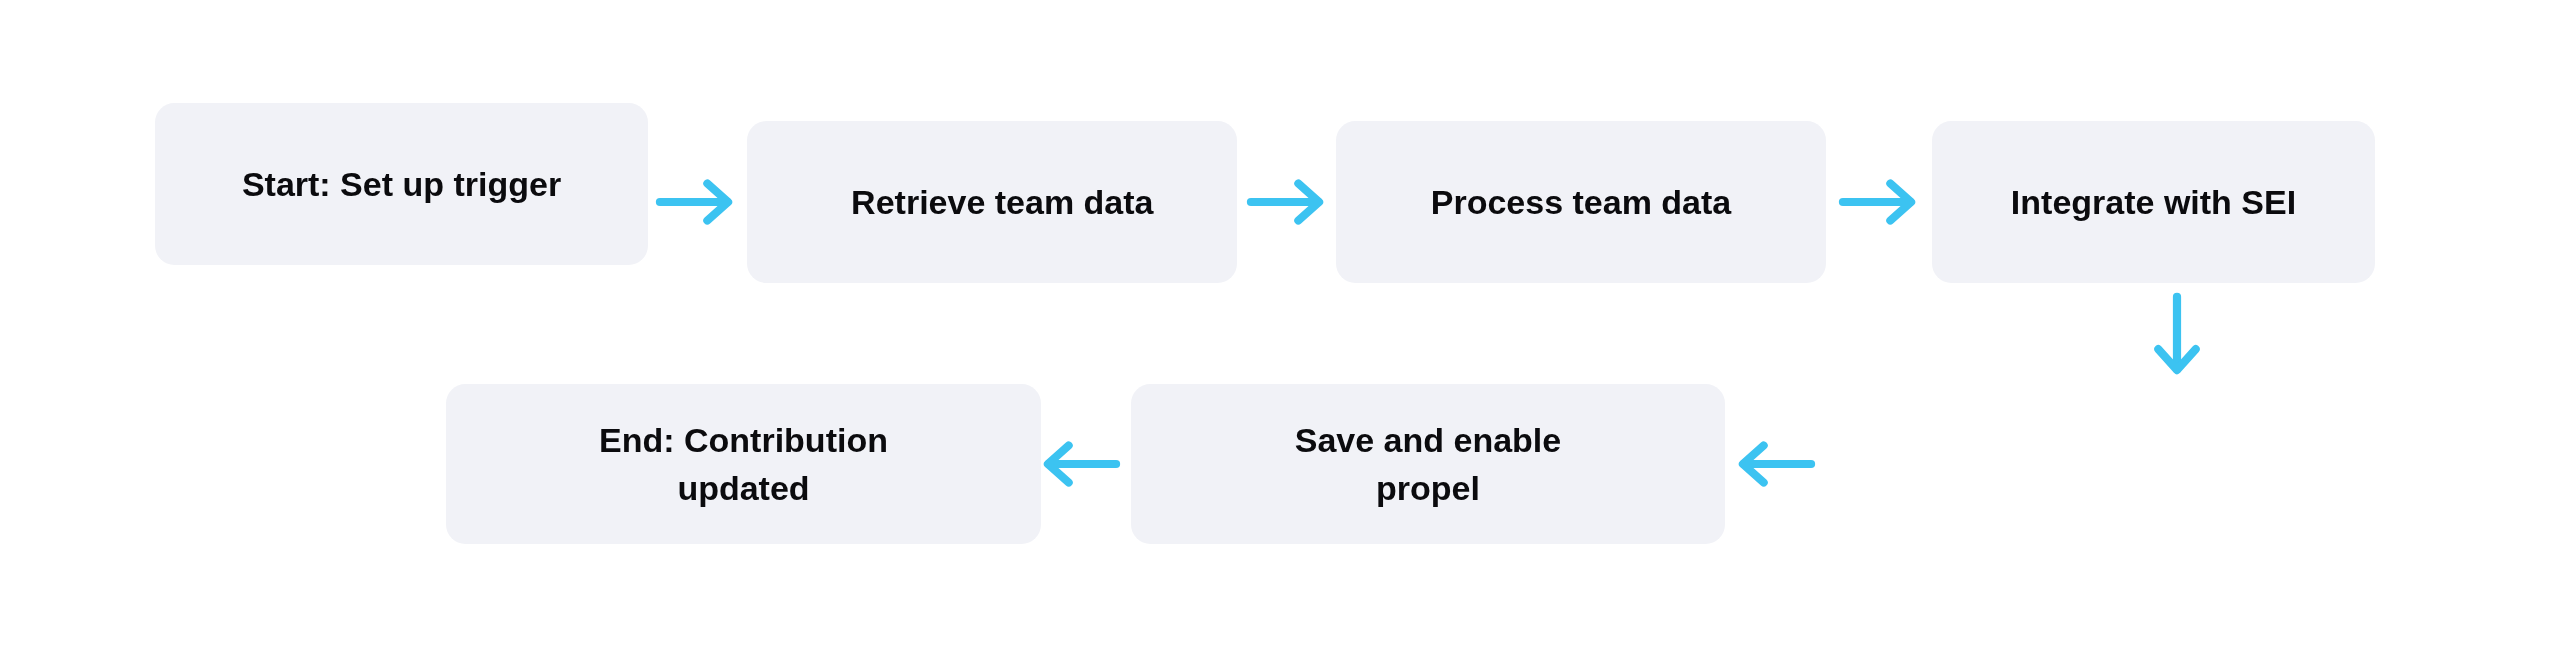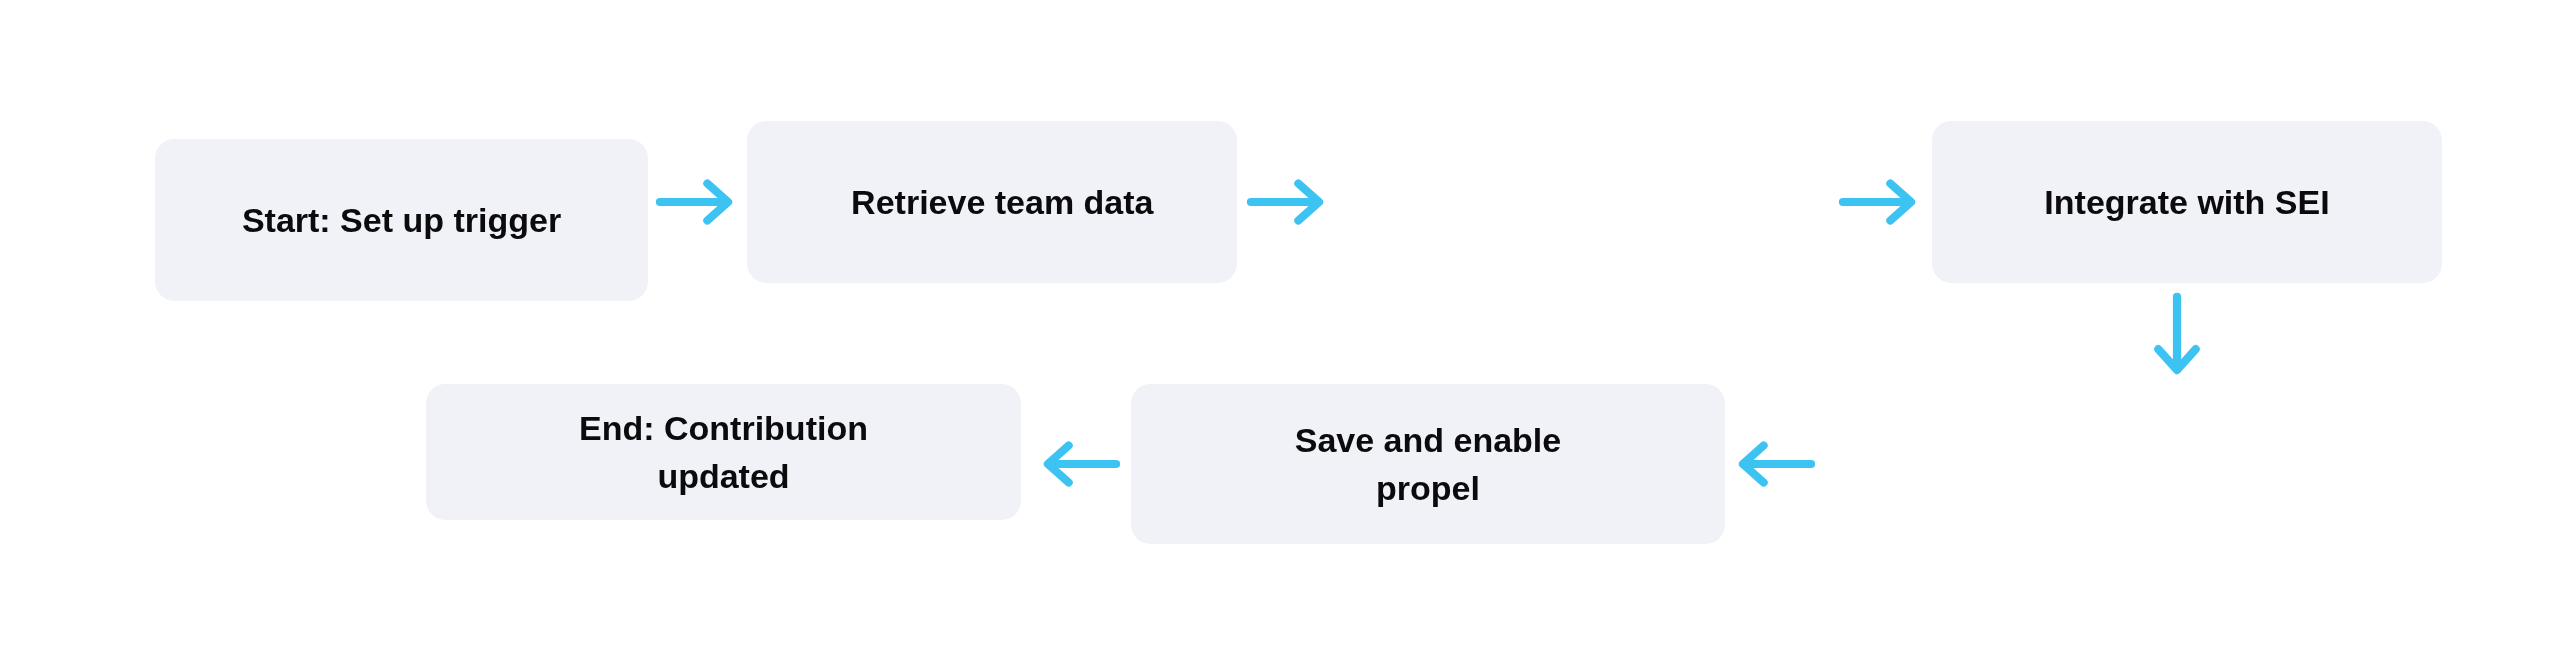--- a/index.html
+++ b/index.html
@@ -32,28 +32,28 @@
     justify-content: center;
     text-align: center;
     color: var(--node-text);
     font-size: 34px;
     line-height: 48px;
     font-weight: 700;
     white-space: pre-line;
     padding: 0 22.4px;
   }
   
-  .node-start     { left: 155px;  top: 139px; width: 493px; height: 162px; align-items: center; }
+  .node-start     { left: 155px;  top: 103px; width: 493px; height: 162px; align-items: center; }
   .node-retrieve  { left: 747px; top: 121px; width: 490px; height: 162px; padding-left: 43px; }
   .node-process   { left: 1336px; top: 121px; width: 490px; height: 162px; }
-  .node-integrate { left: 1932px; top: 121px; width: 510px; height: 162px; }
+  .node-integrate { left: 1932px; top: 121px; width: 443px; height: 162px; }
   
   .node-configure { left: 1827px; top: 384px; width: 592px; height: 160px; }
   .node-save      { left: 1131px; top: 384px; width: 594px; height: 160px; justify-content: center; }
-  .node-end       { left: 426px;  top: 384px; width: 595px; height: 136px; align-items: center; }
+  .node-end       { left: 446px;  top: 384px; width: 595px; height: 160px; align-items: center; }
 
   .arrow {
     position: absolute;
     color: var(--arrow-color);
   }
   .arrow svg { display: block; }
   .arrow-1 { left: 654px;  top: 178px; }
   .arrow-2 { left: 1245px; top: 178px; }
   .arrow-3 { left: 1837px; top: 178px; }
   .arrow-4 { left: 2153px; top: 291px; }
@@ -63,20 +63,23 @@
 </head>
 <body>
 
 <div class="canvas">
 
   <div class="node node-start">
     <span>Start: Set up trigger</span>
   </div>
   <div class="node node-retrieve">
     <span>Retrieve team data</span>
+  </div>
+  <div class="node node-process">
+    <span>Process team data</span>
   </div>
   <div class="node node-integrate">
     <span>Integrate with SEI</span>
   </div>
 
   <div class="node node-save">
     <span>Save and enable
 propel</span>
   </div>
   <div class="node node-end">

